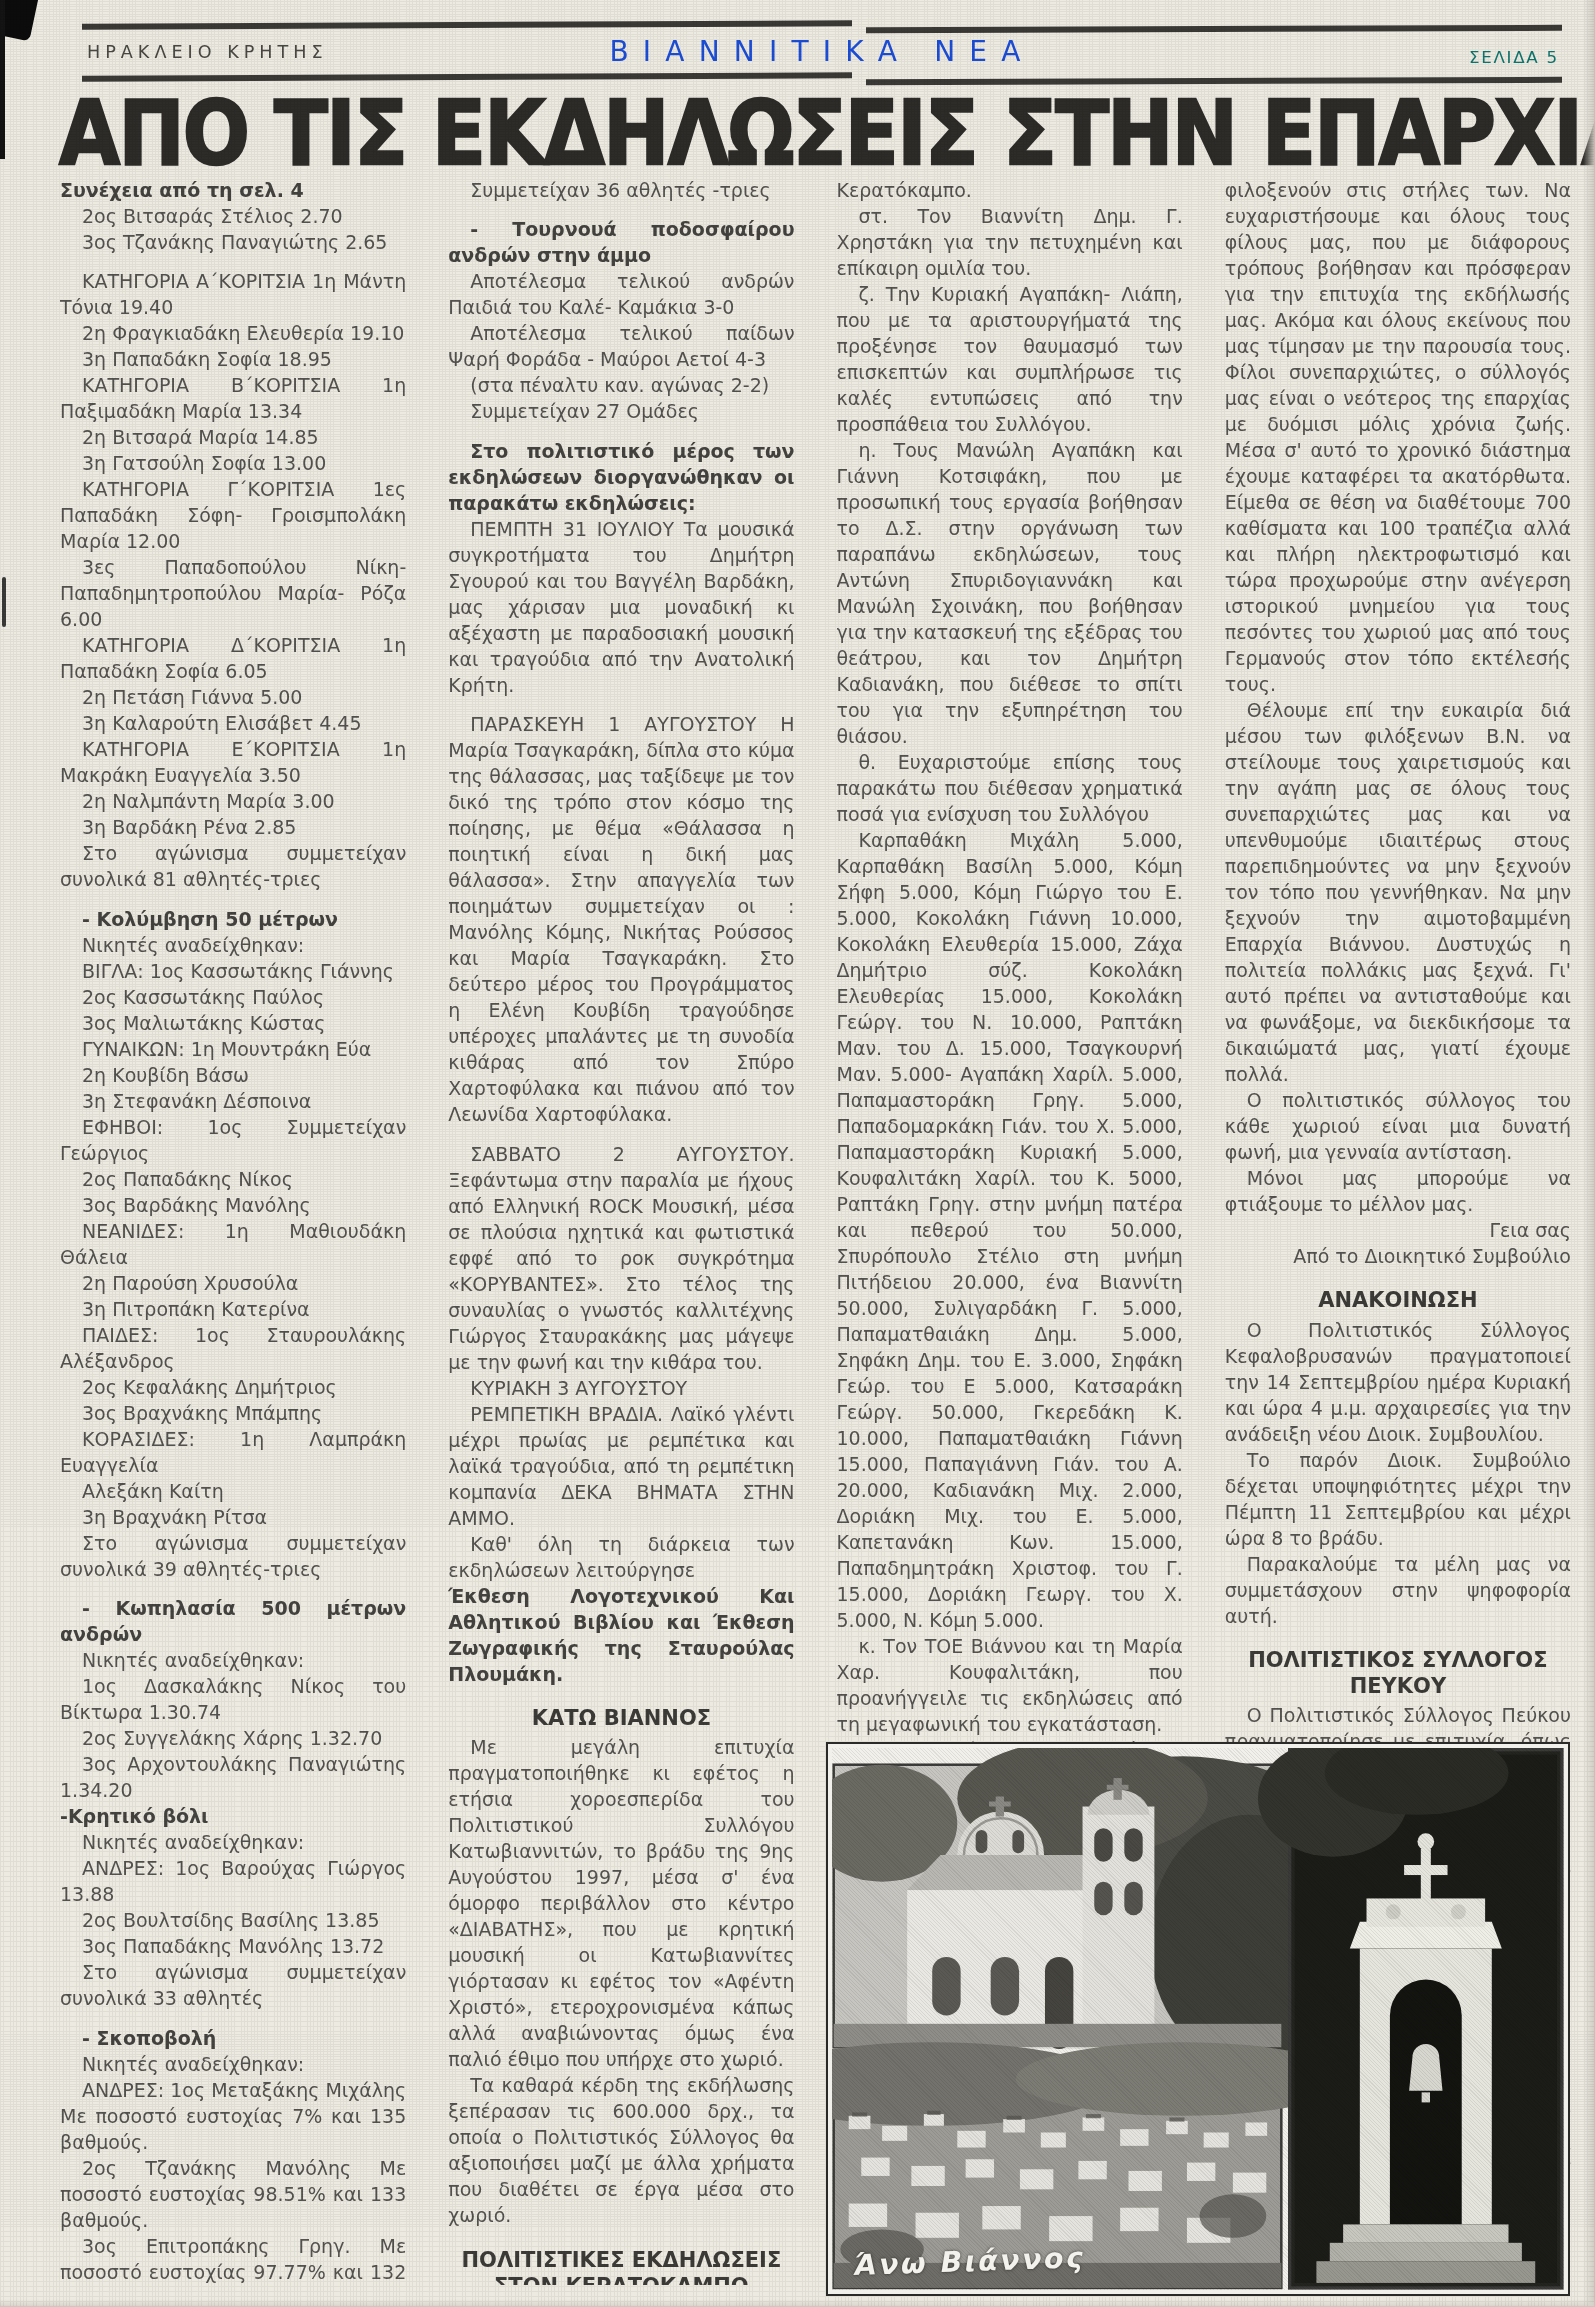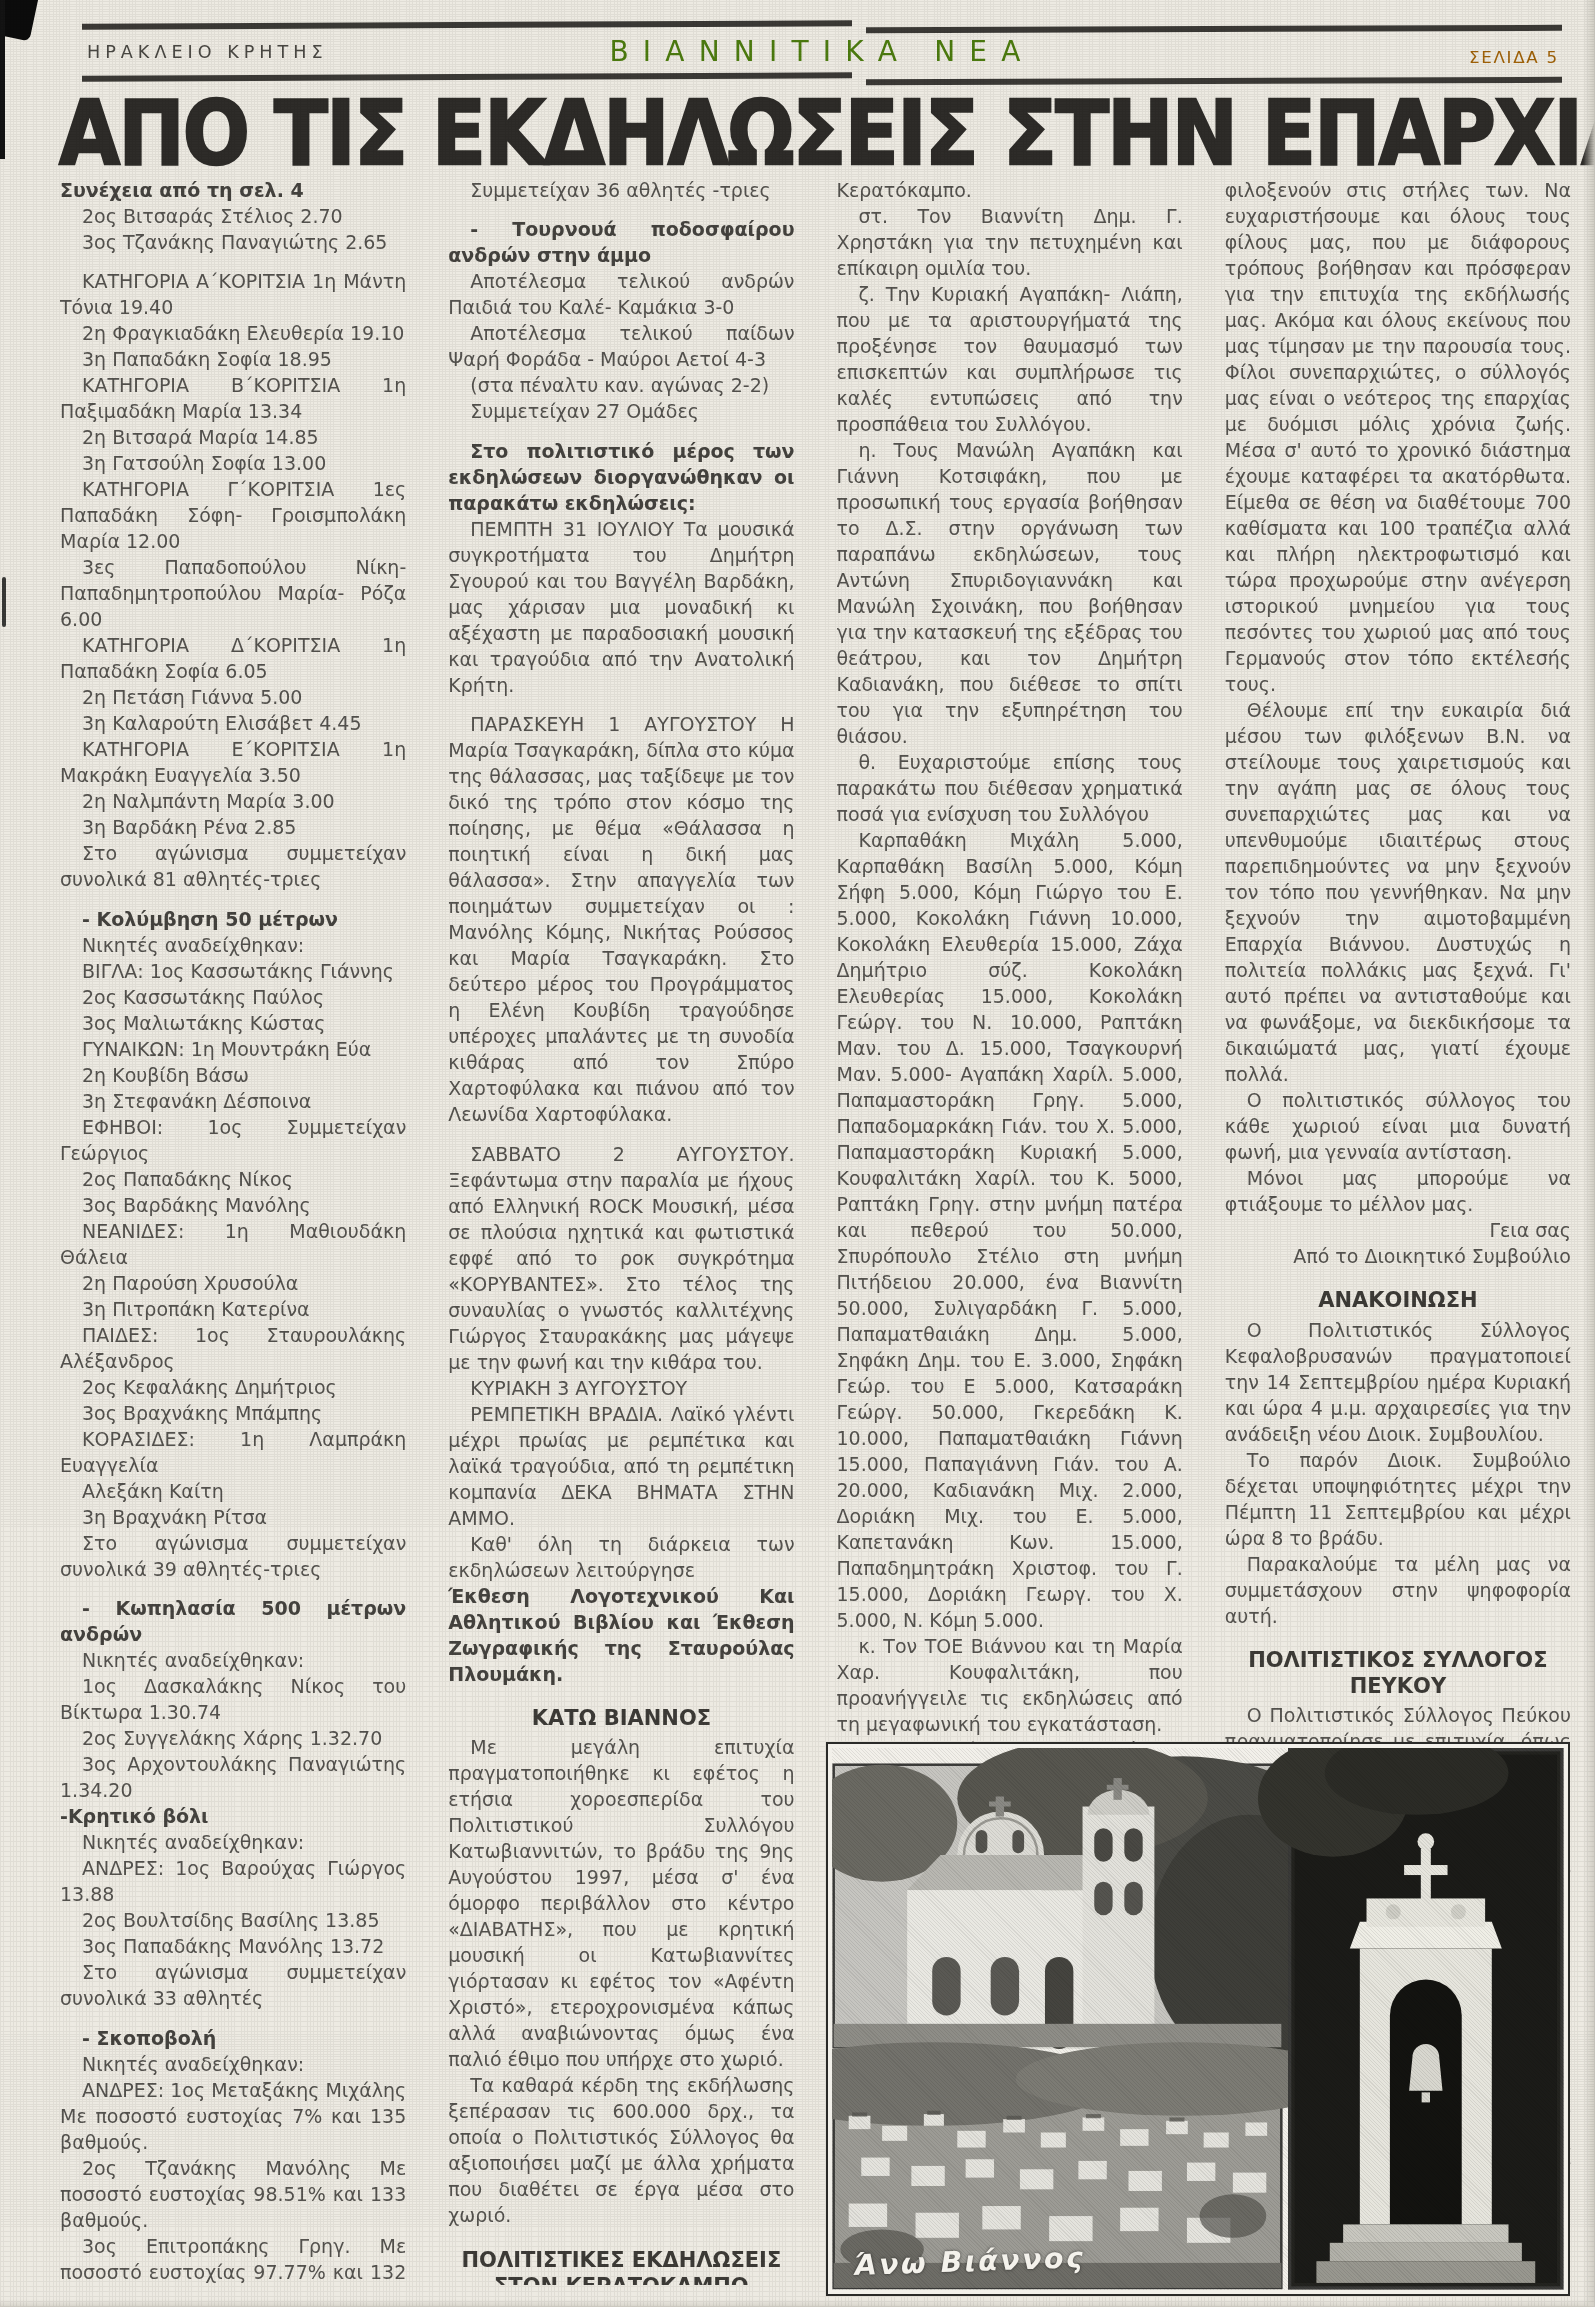--- a/index.html
+++ b/index.html
@@ -21,22 +21,22 @@
     background:repeating-linear-gradient(0deg,#000 0 0.8px,transparent 0.8px 2.5px),
                repeating-linear-gradient(90deg,#000 0 0.8px,transparent 0.8px 3.3px);}
   
   .masthead{position:absolute;left:82px;right:33px;top:22px;height:67px;}
   .rule{position:absolute;height:5.9px;background:#3c3a36;}
   .rule.tl{left:0;top:0;width:52%;transform:rotate(-0.25deg);}
   .rule.tr{left:53%;top:4.2px;right:0;transform:rotate(-0.2deg);}
   .rule.bl{left:0;top:52px;width:52%;transform:rotate(-0.25deg);}
   .rule.br{left:53%;top:56px;right:0;transform:rotate(-0.2deg);}
   .mast-left{position:absolute;left:5px;top:20px;font-size:17.6px;letter-spacing:5px;color:#4a4843;}
-  .mast-center{position:absolute;left:0;right:0;top:13.4px;text-align:center;font-size:28px;letter-spacing:14.2px;color:#4d7c0f;}
-  .mast-right{position:absolute;right:3.3px;top:25px;font-size:16.7px;letter-spacing:1.7px;color:#a16207;}
+  .mast-center{position:absolute;left:0;right:0;top:13.4px;text-align:center;font-size:28px;letter-spacing:14.2px;color:#1d4ed8;}
+  .mast-right{position:absolute;right:3.3px;top:25px;font-size:16.7px;letter-spacing:1.7px;color:#0f766e;}
   
   .headline{
     position:absolute;left:59px;right:46px;top:90px;
     text-align:center;
     font-size:79px;line-height:1;
     font-weight:bold;color:#2e2c29;
     letter-spacing:-1.7px;
     transform:scaleY(1.12);transform-origin:top;
     -webkit-text-stroke:2.1px #2e2c29;
     white-space:nowrap;

